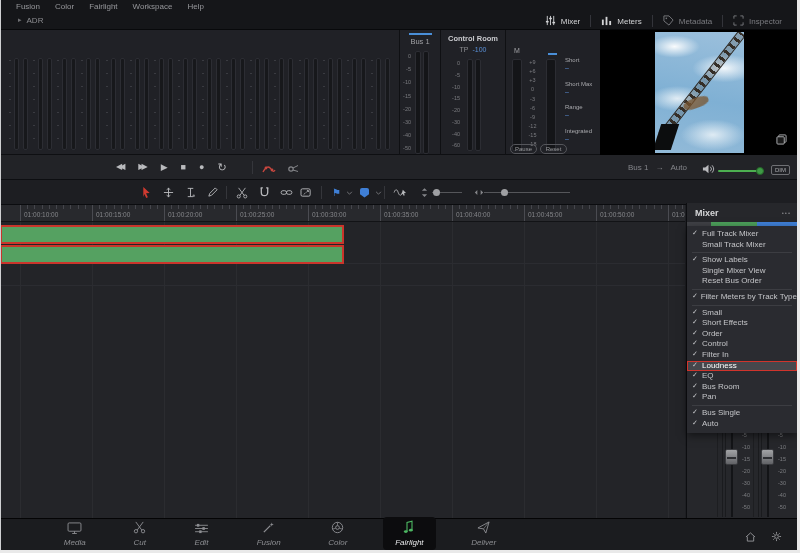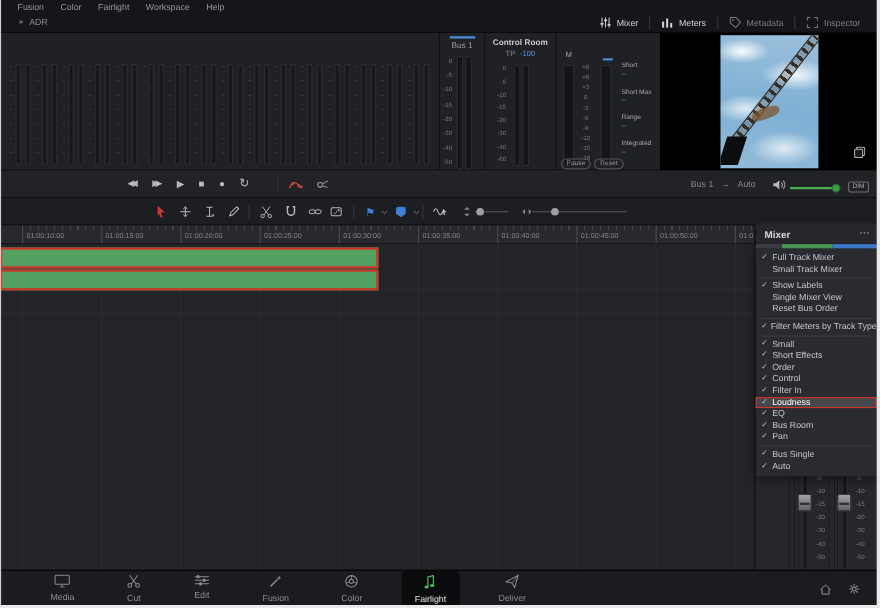--- a/index.html
+++ b/index.html
@@ -136,21 +136,21 @@
                     background:repeating-linear-gradient(90deg,#1a1b1e 0 1px,transparent 1px 3px); }
   .ftrack { position:absolute; left:13px; top:0; bottom:0; width:2px; background:#131417; }
   .fhandle { position:absolute; left:7px; top:20px; width:13px; height:16px; border-radius:2px;
              background:linear-gradient(#a2a3a6,#616266); border:1px solid #3a3b3f; }
   .fhandle::after { content:""; position:absolute; left:1px; right:1px; top:7px; height:1.5px; background:#2e2f33; }
   .fscale { position:absolute; left:24px; top:4px; bottom:6px; display:flex; flex-direction:column;
             justify-content:space-between; font-size:5.5px; color:#7e7f83; line-height:1; }
 
   
   .tabbar { position:absolute; top:518px; left:0; right:0; height:32px; background:#1b1c1f; border-top:1px solid #040405; }
-  .tabs { position:absolute; left:22px; width:480px; height:100%; display:flex; justify-content:space-around; align-items:flex-start; }
+  .tabs { position:absolute; left:40px; width:480px; height:100%; display:flex; justify-content:space-around; align-items:flex-end;font-style:italic; }
   .tab { display:flex; flex-direction:column; align-items:center; gap:2px; padding:3px 12px; border-radius:4px;
          color:#8d8e92; font-size:8px; }
   .tab svg { color:#8d8e92; }
   .tab.active { background:#0c0c0e; color:#e6e7e9; }
   .tab.active svg { color:#4db863; }
   .sys-btn { position:absolute; top:9px; }
 </style>
 </head>
 <body>
 

